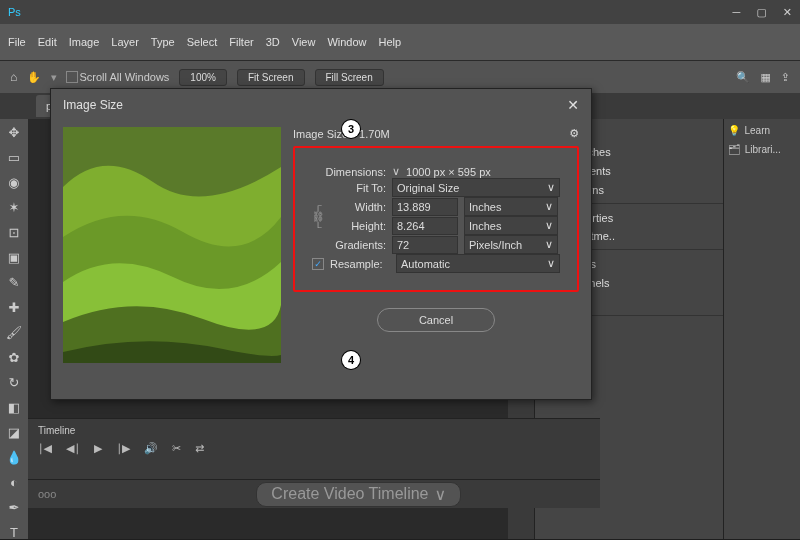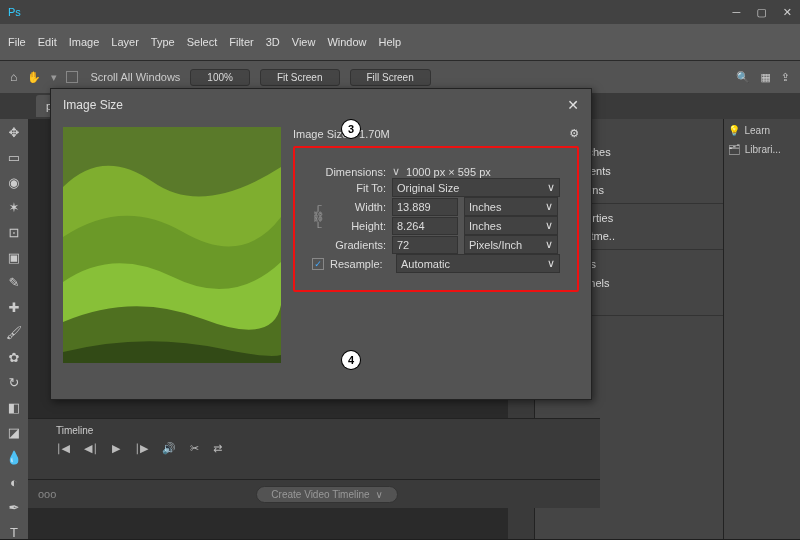--- a/index.html
+++ b/index.html
@@ -2,41 +2,41 @@
 <html><head>
 <meta charset="utf-8">
 <style>
 html,body{margin:0;padding:0;width:800px;height:540px;background:#1e1e1e;font-family:"Segoe UI",Tahoma,sans-serif;font-size:11px;color:#ccc;overflow:hidden;user-select:none}
 .titlebar{height:24px;background:#424242;display:flex;align-items:center;padding:0 8px;color:#d0d0d0}
 .titlebar .win-btns{margin-left:auto;display:flex;gap:16px}
 .menubar{height:20px;background:#595959;display:flex;align-items:center;padding:8px 8px;color:#e0e0e0}
 .menubar span{margin-right:12px;font-size:11px}
 .optbar{height:32px;background:#535353;border-top:1px solid #2a2a2a;display:flex;align-items:center;padding:0 10px;gap:10px}
 .optbar .home{font-size:12px}
-.optbar .btn{background:#454545;border:1px solid #333;border-radius:3px;padding:2px 16px;color:#ddd;font-size:10px}
+.optbar .btn{background:#454545;border:1px solid #333;border-radius:3px;padding:2px 10px;color:#ddd;font-size:10px}
 .optbar .spacer{flex:1}
 .tabbar{height:26px;background:#3a3a3a;display:flex;align-items:center;padding-left:36px}
 .tab{background:#535353;height:22px;display:flex;align-items:center;padding:0 10px;border-radius:3px 3px 0 0;color:#ddd;font-size:11px;gap:8px}
 .workarea{position:relative;display:flex;height:420px;background:#2a2a2a}
 .toolbar{width:28px;background:#535353;display:flex;flex-direction:column;align-items:center;padding-top:6px;gap:10px}
 .toolbar .tool{width:16px;height:16px;color:#ccc;display:flex;align-items:center;justify-content:center;font-size:13px}
 .canvas{flex:1;background:#2a2a2a;position:relative}
 .rightpanel{width:188px;background:#454545;border-left:1px solid #222;display:flex}
 .collapse-col{width:26px;background:#3a3a3a;display:flex;flex-direction:column;align-items:center;padding-top:6px;gap:6px}
 .panelcol{flex:1;display:flex;flex-direction:column}
 .panelgroup{border-bottom:1px solid #333;padding:4px 8px}
 .panelgroup .row{display:flex;align-items:center;gap:6px;padding:3px 0;color:#ddd;font-size:11px}
 .panelgroup .ico{width:14px;text-align:center}
 .learn-col{width:68px;background:#454545;border-left:1px solid #222;display:flex;flex-direction:column;padding:6px 4px;gap:8px}
 .learn-item{display:flex;align-items:center;gap:4px;font-size:10px;color:#ccc}
 .statusbar{height:22px;background:#454545;display:flex;align-items:center;padding:0 8px;color:#bbb;font-size:10px;gap:12px}
-.timeline{height:48px;background:#3a3a3a;border-top:1px solid #222;padding:6px 28px}
+.timeline{height:48px;background:#3a3a3a;border-top:1px solid #222;padding:6px 10px}
 .timeline .ctrls{display:flex;gap:14px;align-items:center;padding:6px 0;color:#bbb}
 .footerbar{height:28px;background:#3a3a3a;border-top:1px solid #222;display:flex;align-items:center;padding:0 10px}
-.vt-btn{margin-left:200px;background:#535353;border:1px solid #333;border-radius:10px;padding:2px 14px;color:#999;font-size:10px;display:flex;align-items:center;gap:6px}
+.vt-btn{margin-left:200px;background:#535353;border:1px solid #333;border-radius:10px;padding:2px 14px;color:#999;font-size:16px;display:flex;align-items:center;gap:6px}
 
 .dialog{position:absolute;left:50px;top:88px;width:540px;height:310px;background:#535353;border:1px solid #222;box-shadow:2px 2px 8px rgba(0,0,0,0.5)}
 .dialog .dtitle{display:flex;align-items:center;padding:8px 12px;color:#e0e0e0;font-size:12px}
 .dialog .dtitle .x{margin-left:auto;font-size:14px}
 .dialog .dbody{display:flex;padding:6px 12px;gap:12px}
 .preview{width:218px;height:236px;position:relative;background:#333;overflow:hidden}
 .hills{position:absolute;inset:0}
 .fields{flex:1;display:flex;flex-direction:column;gap:6px}
 .frow{display:flex;align-items:center;gap:6px;font-size:11px;color:#ddd}
 .frow .lbl{width:74px;text-align:right}
@@ -72,21 +72,21 @@
   <span>3D</span>
   <span>View</span>
   <span>Window</span>
   <span>Help</span>
 </div>
 
 <div class="optbar">
   <span class="home">⌂</span>
   <span>✋</span>
   <span style="color:#999">▾</span>
-  <label style="display:flex;align-items:flex-end;gap:12px">
+  <label style="display:flex;align-items:flex-end;gap:1px">
       <span class="chk"></span>
       <span>Scroll All Windows</span>
     </label>
   <div class="btn">100%</div>
   <div class="btn">Fit Screen</div>
   <div class="btn">Fill Screen</div>
   <div class="spacer"></div>
   <span>🔍</span>
   <span>▦</span>
   <span>⇪</span>
@@ -287,18 +287,19 @@
         <div class="frow">
           <span class="chk">✓</span>
           <span style="width:60px">Resample:</span>
           <div class="sel" style="flex:1">
               <span>Automatic</span>
               <span>∨</span>
             </div>
         </div>
       </div>
       <div class="dbuttons">
+        <div class="pill">Cancel</div>
       </div>
     </div>
   </div>
   <div class="callout" style="left:291px;top:31px">3</div>
   <div class="callout" style="left:291px;top:262px">4</div>
 </div>
 
 </body></html>

